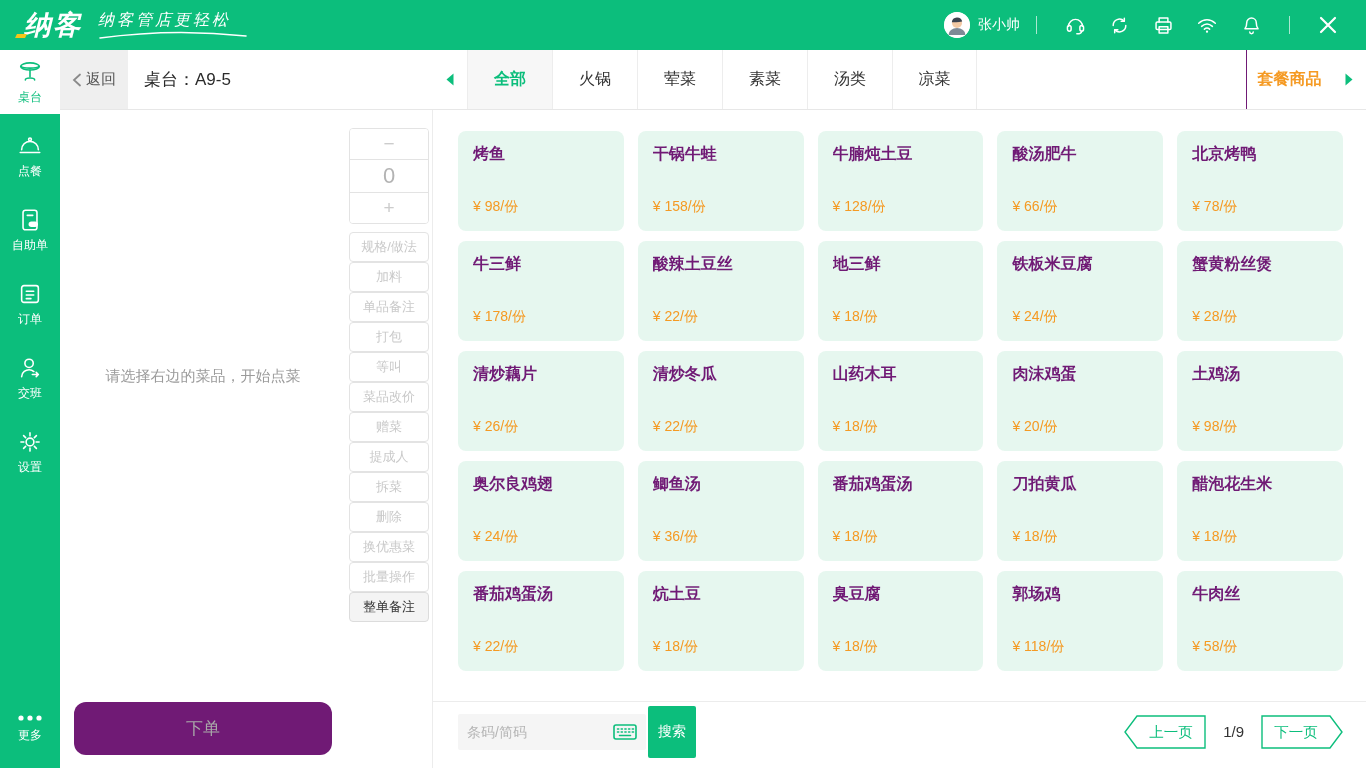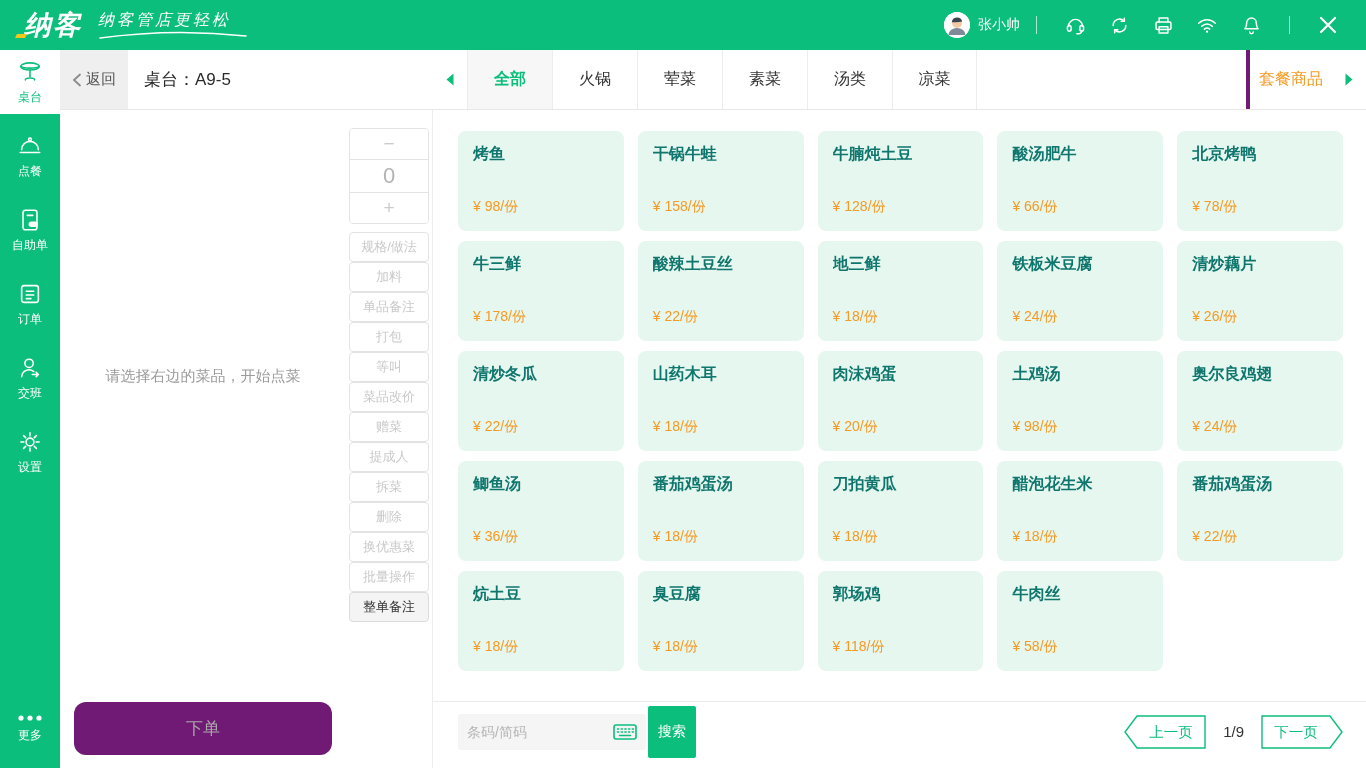--- a/index.html
+++ b/index.html
@@ -44,21 +44,21 @@
   .table-label{align-self:center;margin-left:16px;font-size:17px;color:#2b2b2b}
   .sub-left{width:373px;flex:none;display:flex}
   .tab-strip{flex:1;display:flex;align-items:stretch}
   .tab-arrow{width:34px;display:flex;align-items:center;justify-content:center;cursor:pointer}
   .tab-arrow svg{fill:var(--green)}
   .tabs{display:flex}
   .tab{width:85px;display:flex;align-items:center;justify-content:center;font-size:16px;color:#333;border-left:1px solid #ededed;cursor:pointer}
   .tabs .tab:last-child{border-right:1px solid #ededed}
   .tab.active{background:#f7f7f7;color:var(--green);font-weight:bold}
   .tab-spacer{flex:1}
-  .combo-tab{width:86px;display:flex;align-items:center;justify-content:center;font-size:16px;font-weight:normal;color:var(--orange);border-left:4px solid #701a75;cursor:pointer}
+  .combo-tab{width:86px;display:flex;align-items:center;justify-content:center;font-size:16px;font-weight:bold;color:var(--orange);border-left:1px solid #701a75;cursor:pointer}
 
   
   .main{flex:1;display:flex;min-height:0}
   .left-wrap{width:373px;flex:none;display:flex;border-right:1px solid #ececec}
   .order-panel{flex:1;display:flex;flex-direction:column}
   .empty-msg{flex:1;display:flex;align-items:center;justify-content:center;color:#9b9b9b;font-size:15px;padding-bottom:60px}
   .place-order{margin:0 14px 13px;height:53px;background:#701a75;color:#a9a9a9;border:none;border-radius:12px;font-size:17px;cursor:pointer;font-family:inherit}
 
   
   .actions{width:86px;flex:none;padding-top:18px;display:flex;flex-direction:column;align-items:center}
@@ -66,21 +66,21 @@
   .step-btn{height:30px;display:flex;align-items:center;justify-content:center;color:#ccc;font-size:19px;cursor:pointer;background:#fff;border:none;width:100%;font-family:inherit}
   .step-val{height:34px;display:flex;align-items:center;justify-content:center;color:#b3b3b3;font-size:22px;border-top:1px solid #e3e3e3;border-bottom:1px solid #e3e3e3}
   .action-list{display:flex;flex-direction:column;gap:0}
   .action-btn{width:80px;height:30px;background:#fff;border:1px solid #e3e3e3;border-radius:4px;color:#c9c9c9;font-size:13px;cursor:pointer;font-family:inherit;padding:0 2px;white-space:nowrap}
   .action-btn.enabled{color:#333;background:#f4f4f4;border-color:#dcdcdc}
 
   
   .menu-area{flex:1;display:flex;flex-direction:column;min-width:0}
   .dish-grid{flex:1;padding:21px 23px 0 25px;display:grid;grid-template-columns:repeat(5,1fr);grid-auto-rows:100px;gap:10px 14px;align-content:start;overflow:hidden}
   .dish-card{background:var(--card-bg);border-radius:8px;padding:13px 15px;display:flex;flex-direction:column;justify-content:space-between;cursor:pointer}
-  .dish-name{font-size:16px;font-weight:bold;color:#0f766e;white-space:nowrap;overflow:hidden}
+  .dish-name{font-size:16px;font-weight:bold;color:#701a75;white-space:nowrap;overflow:hidden}
   .dish-price{font-size:14px;color:var(--orange);padding-bottom:2px}
 
   
   .bottom-bar{height:67px;flex:none;border-top:1px solid #ececec;display:flex;align-items:center;padding:0 23px 7px 25px}
   .search-box{width:188px;height:36px;background:#f5f5f5;border-radius:2px;display:flex;align-items:center;padding:0 9px}
   .search-input{flex:1;min-width:0;border:none;background:transparent;outline:none;font-size:14px;color:#333;font-family:inherit}
   .search-input::placeholder{color:#b5b5b5}
   .kb-icon{flex:none;display:flex;align-items:center;cursor:pointer}
   .kb-icon svg{stroke:var(--green);fill:none;stroke-width:1.6;stroke-linecap:round}
   .search-btn{width:48px;height:52px;margin-left:2px;background:var(--green);color:#fff;border:none;border-radius:2px;font-size:14px;cursor:pointer;font-family:inherit}
@@ -359,20 +359,24 @@
               <div class="dish-card">
                 <div class="dish-name">地三鲜</div>
                 <div class="dish-price">¥ 18/份</div>
               </div>
 
               <div class="dish-card">
                 <div class="dish-name">铁板米豆腐</div>
                 <div class="dish-price">¥ 24/份</div>
               </div>
 
+              <div class="dish-card">
+                <div class="dish-name">蟹黄粉丝煲</div>
+                <div class="dish-price">¥ 28/份</div>
+              </div>
 
               <div class="dish-card">
                 <div class="dish-name">清炒藕片</div>
                 <div class="dish-price">¥ 26/份</div>
               </div>
 
               <div class="dish-card">
                 <div class="dish-name">清炒冬瓜</div>
                 <div class="dish-price">¥ 22/份</div>
               </div>

